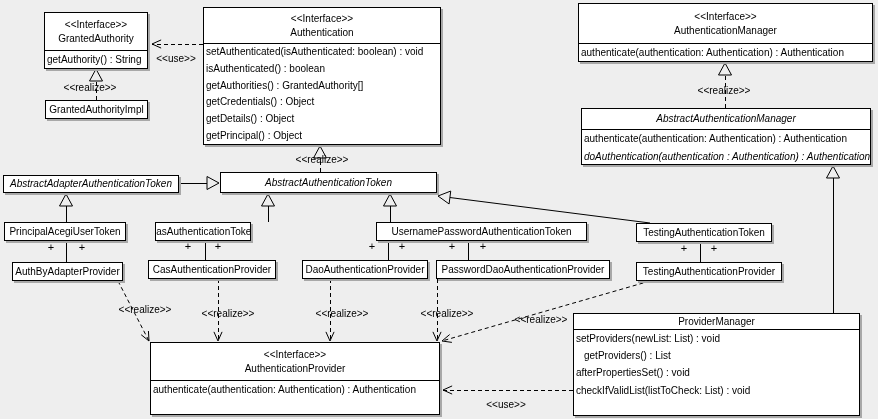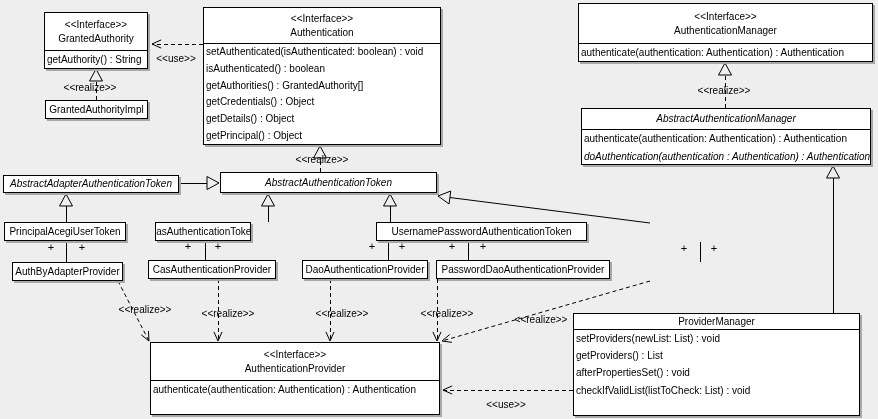--- a/index.html
+++ b/index.html
@@ -162,36 +162,46 @@
     <div class="uml-class" style="left: 302px; top: 260px; width: 126px; height: 19px;">
       <div class="title" style="height: 100%;">
         <div class="cname">DaoAuthenticationProvider</div>
       </div>
     </div>
     <div class="uml-class" style="left: 436px; top: 260px; width: 174px; height: 19px;">
       <div class="title" style="height: 100%;">
         <div class="cname">PasswordDaoAuthenticationProvider</div>
       </div>
     </div>
+    <div class="uml-class" style="left: 636px; top: 223px; width: 136px; height: 19px;">
+      <div class="title" style="height: 100%;">
+        <div class="cname">TestingAuthenticationToken</div>
+      </div>
+    </div>
+    <div class="uml-class" style="left: 636px; top: 262px; width: 146px; height: 19px;">
+      <div class="title" style="height: 100%;">
+        <div class="cname">TestingAuthenticationProvider</div>
+      </div>
+    </div>
     <div class="uml-class" style="left: 150px; top: 342px; width: 290px; height: 73px;">
       <div class="title" style="height: 37px;">
         <div class="stereo">&lt;&lt;Interface&gt;&gt;</div>
         <div class="cname">AuthenticationProvider</div>
       </div>
       <div class="methods">
         <div class="mrow" style="height: 17px; line-height: 17px;">authenticate(authentication: Authentication) : Authentication</div>
       </div>
     </div>
     <div class="uml-class" style="left: 573px; top: 313px; width: 287px; height: 103px;">
       <div class="title" style="height: 15px;">
         <div class="cname">ProviderManager</div>
       </div>
       <div class="methods">
         <div class="mrow" style="height: 17.2px; line-height: 17.2px;">setProviders(newList: List) : void</div>
-        <div class="mrow" style="height: 17.2px; line-height: 17.2px;">getProviders() : List</div>
+        <div class="mrow" style="height: 17.2px; line-height: 17.2px; margin-left: 8px;">getProviders() : List</div>
         <div class="mrow" style="height: 17.2px; line-height: 17.2px;">afterPropertiesSet() : void</div>
         <div class="mrow" style="height: 17.2px; line-height: 17.2px;">checkIfValidList(listToCheck: List) : void</div>
       </div>
     </div>
     <div class="plus" style="left: 51px; top: 247px;">+</div>
     <div class="plus" style="left: 82px; top: 247px;">+</div>
     <div class="plus" style="left: 188px; top: 246px;">+</div>
     <div class="plus" style="left: 218px; top: 246px;">+</div>
     <div class="plus" style="left: 372px; top: 246px;">+</div>
     <div class="plus" style="left: 402px; top: 246px;">+</div>

